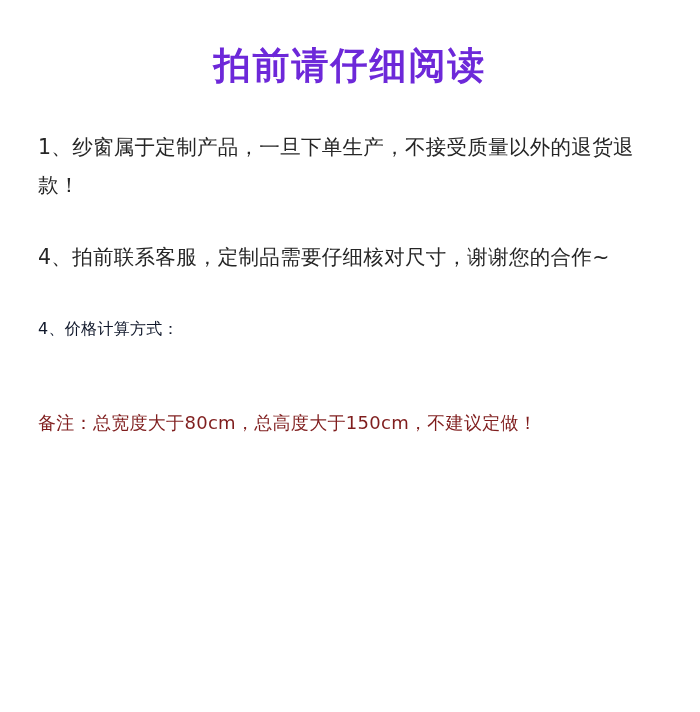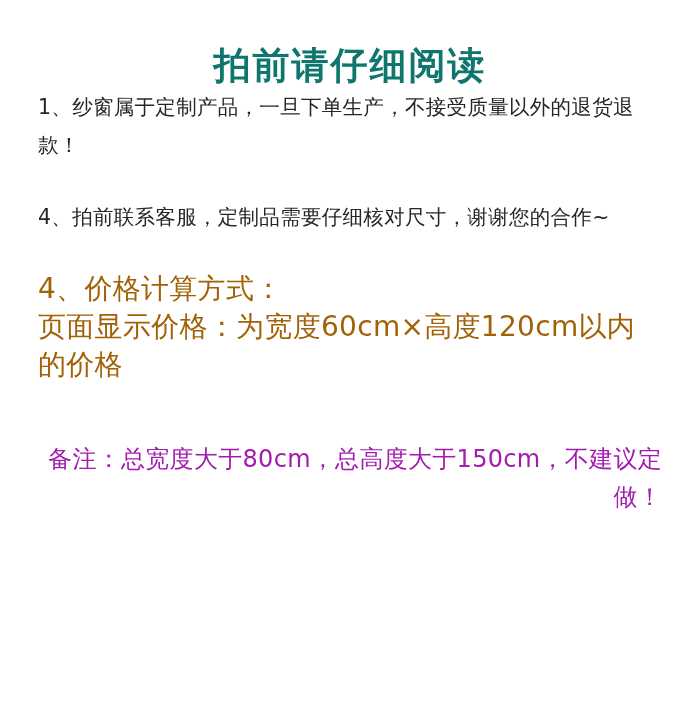--- a/index.html
+++ b/index.html
@@ -17,74 +17,73 @@
   .page {
     position: relative;
     width: 700px;
     height: 712px;
     box-sizing: border-box;
     padding: 0 38px;
     background: #ffffff;
   }
   .title {
     text-align: center;
-    color: #0f766e;
+    color: #6d28d9;
     font-size: 37px;
     font-weight: bold;
     letter-spacing: 2px;
     margin: 0;
     padding-top: 44px;
     line-height: 1.2;
   }
   .body-block {
+    margin-top: 40px;
   }
   .para {
     font-size: 20.5px;
     line-height: 38px;
     color: #262626;
     margin: 0 0 34px 0;
     letter-spacing: 0.3px;
     text-align: left;
   }
   .para-group {
     margin-bottom: 34px;
   }
   .para-group .line {
-    font-size: 28px;
+    font-size: 16px;
     line-height: 38px;
-    color: #a16207;
+    color: #0f172a;
     letter-spacing: 0.3px;
   }
   .note {
-    color: #a21caf;
-    font-size: 24px;
+    color: #7f1d1d;
+    font-size: 18px;
     line-height: 38px;
     letter-spacing: 0.3px;
     margin: 0;
-    text-align: right;
   }
   .spacer-md { height: 22px; }
 </style>
 </head>
 <body>
 
 <div class="page">
 
   <h1 class="title">拍前请仔细阅读</h1>
 
   <div class="body-block">
 
     <p class="para">1、纱窗属于定制产品，一旦下单生产，不接受质量以外的退货退款！</p>
 
 
     <p class="para">4、拍前联系客服，定制品需要仔细核对尺寸，谢谢您的合作~</p>
 
     <div class="para-group">
       <div class="line">4、价格计算方式：</div>
-      <div class="line">页面显示价格：为宽度60cm×高度120cm以内的价格</div>
     </div>
 
     <div class="spacer-md"></div>
 
     <p class="note">备注：总宽度大于80cm，总高度大于150cm，不建议定做！</p>
 
   </div>
 </div>
 
 </body></html>

